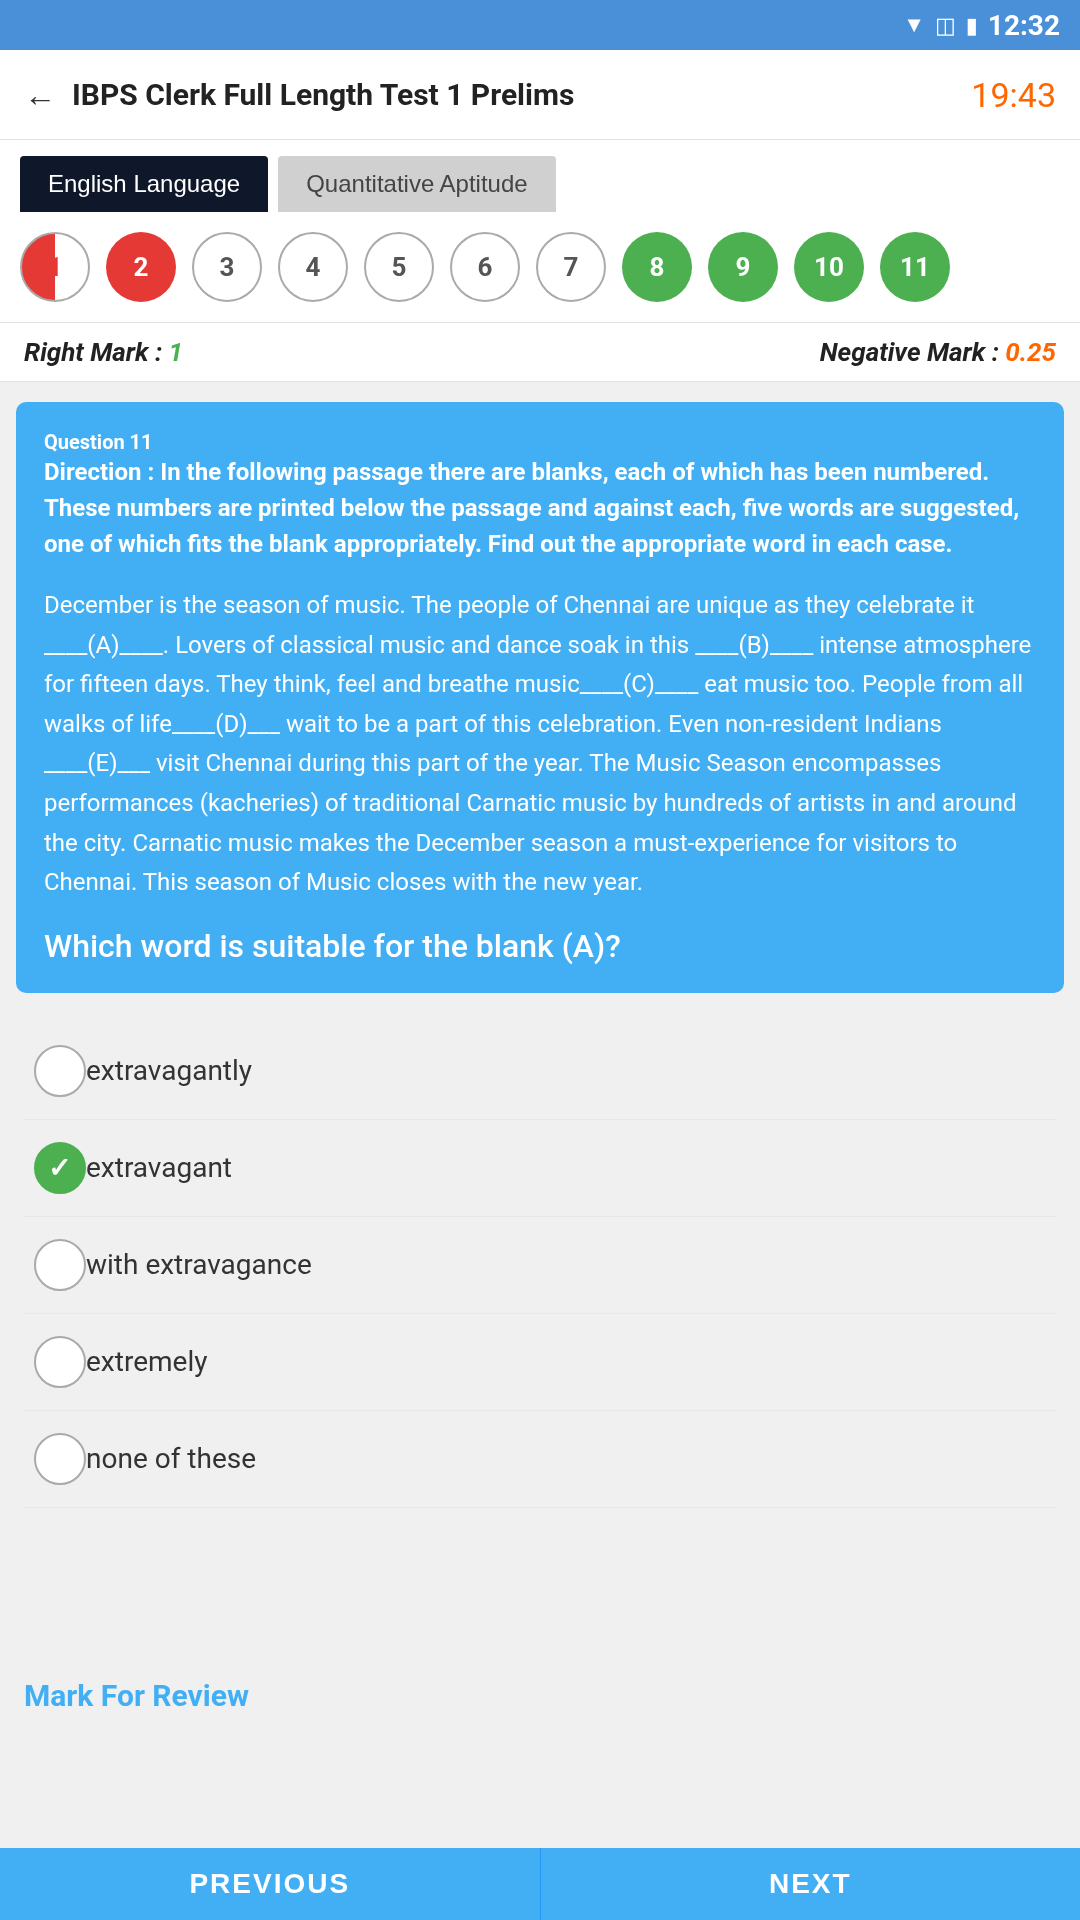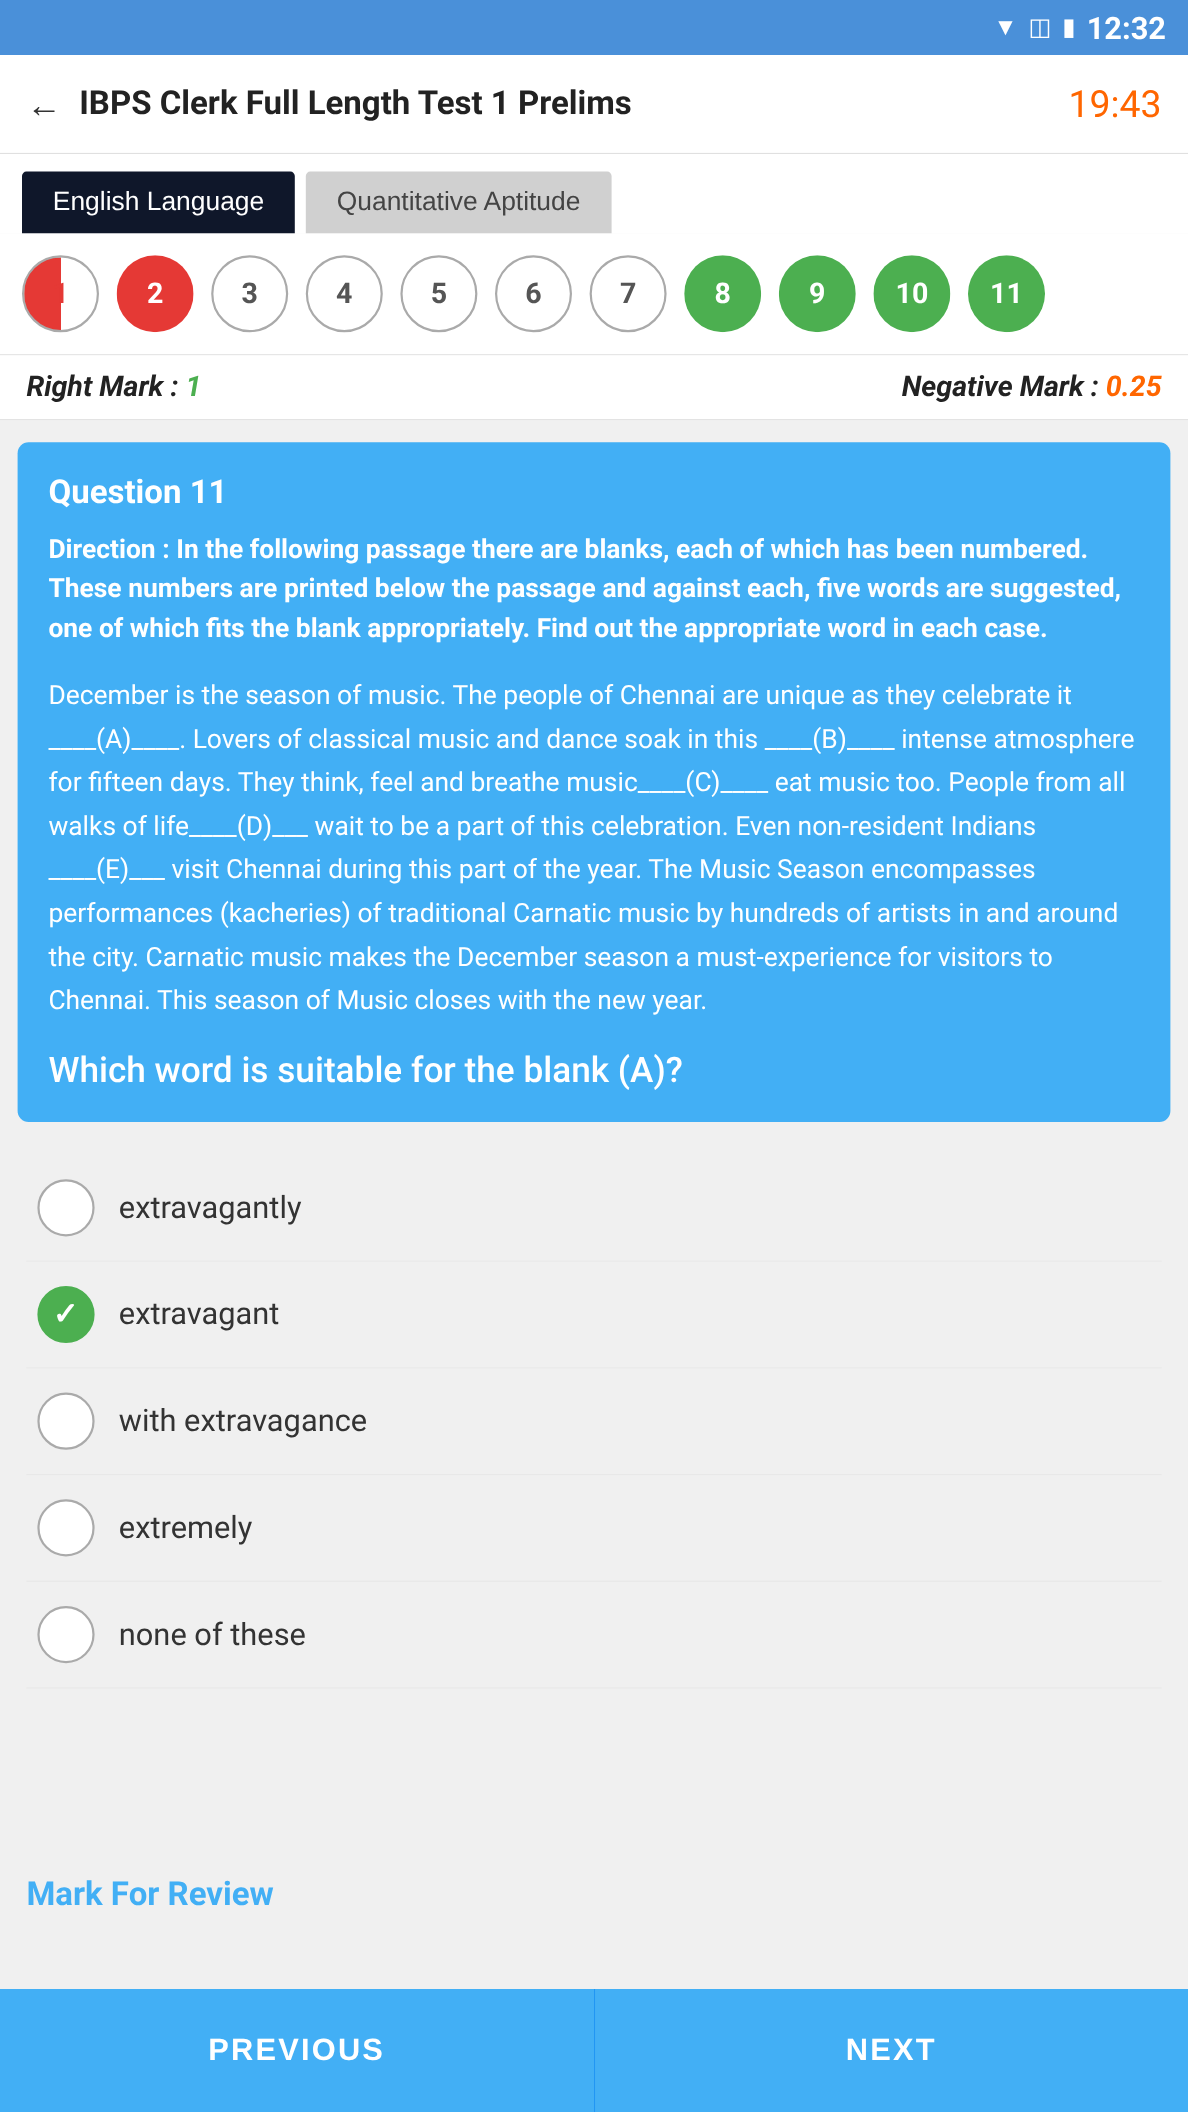--- a/index.html
+++ b/index.html
@@ -148,23 +148,22 @@
 
     
     .question-box {
       background: #42aff5;
       margin: 20px 16px;
       border-radius: 10px;
       padding: 28px 28px;
       color: white;
     }
     .question-number-label {
-      font-size: 30px;
-      font-weight: bold;
-      margin-bottom: 16px;
+      font-size: 20px;
+      font-weight: bold;
     }
     .direction-text {
       font-size: 24px;
       font-weight: bold;
       line-height: 1.5;
       margin-bottom: 24px;
     }
     .passage-text {
       font-size: 24px;
       line-height: 1.65;
@@ -176,21 +175,20 @@
       margin-top: 10px;
     }
 
     
     .options-container {
       padding: 10px 24px;
     }
     .option-row {
       display: flex;
       align-items: center;
-      gap: 22px;
       padding: 22px 10px;
       cursor: pointer;
       border-bottom: 1px solid #e8e8e8;
     }
     .radio-circle {
       width: 52px;
       height: 52px;
       border-radius: 50%;
       border: 2px solid #aaa;
       background: white;
@@ -222,21 +220,21 @@
       font-weight: bold;
       color: #42aff5;
     }
 
     
     .bottom-nav {
       position: fixed;
       bottom: 0;
       width: 1080px;
       display: flex;
-      height: 112px;
+      height: 72px;
     }
     .nav-btn {
       flex: 1;
       background: #42aff5;
       color: white;
       font-size: 28px;
       font-weight: bold;
       border: none;
       cursor: pointer;
       letter-spacing: 2px;

